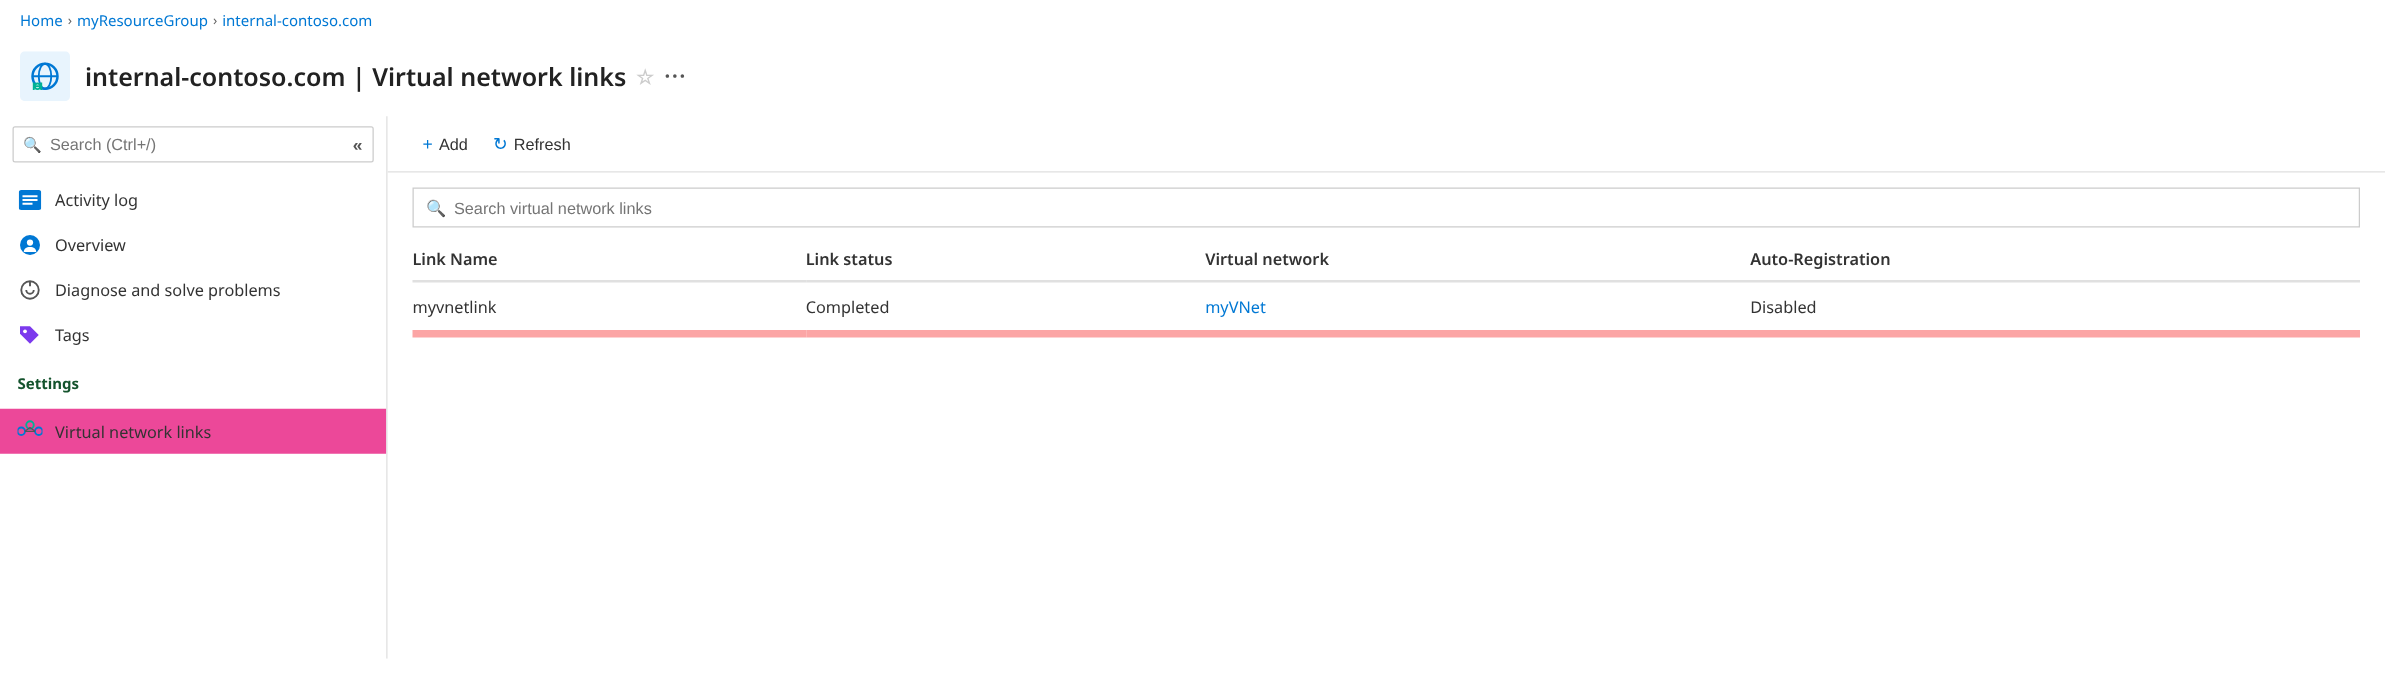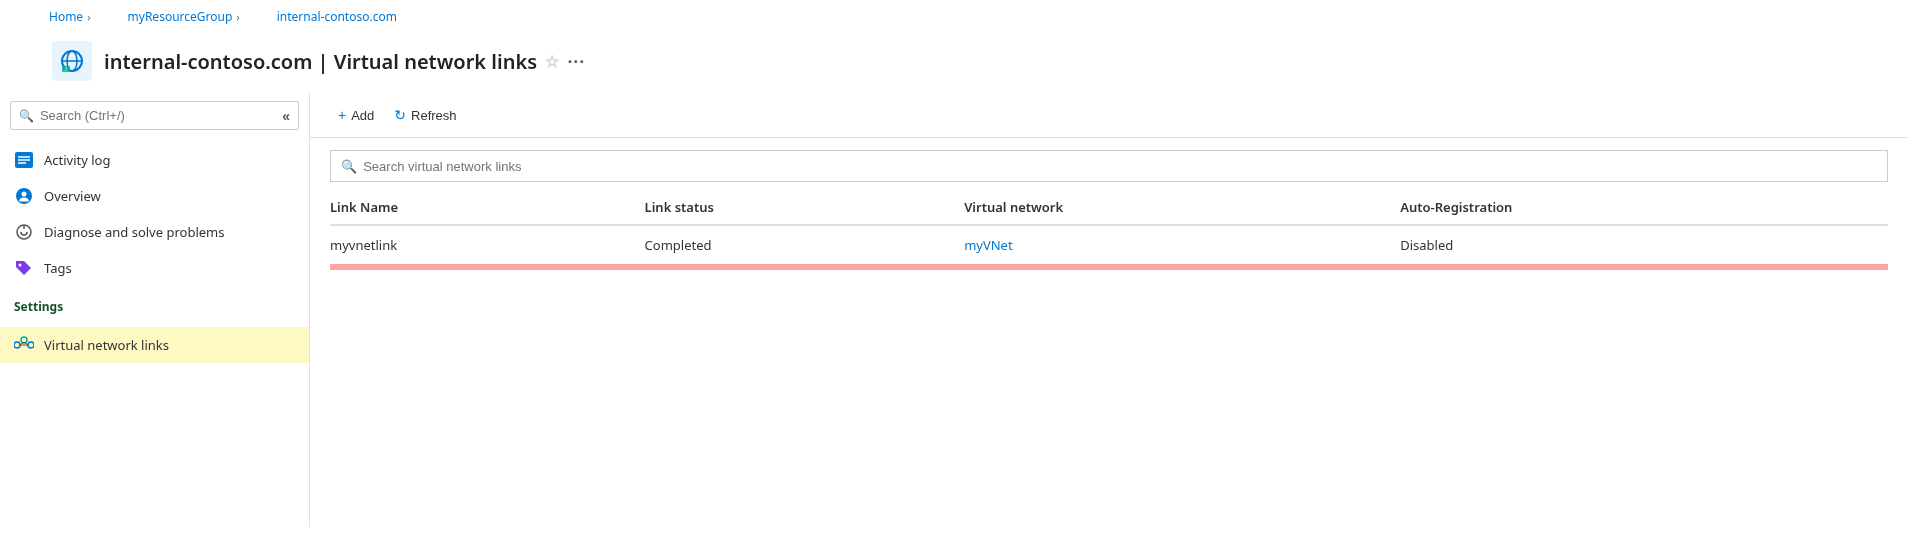--- a/index.html
+++ b/index.html
@@ -3,28 +3,27 @@
   <meta charset="utf-8">
   <style>
     * { box-sizing: border-box; margin: 0; padding: 0; }
     body { font-family: 'Segoe UI', system-ui, sans-serif; font-size: 13px; color: #333; background: #fff; }
 
     
     .breadcrumb {
       display: flex; align-items: center; gap: 4px;
       padding: 8px 16px; font-size: 12px;
     }
-    .breadcrumb a { color: #0078d4; text-decoration: none; margin-left: 33px; }
+    .breadcrumb a { color: #0078d4; text-decoration: none; }
     .breadcrumb-sep { color: #666; font-size: 11px; }
 
     
     .resource-header {
       display: flex; align-items: center; gap: 12px;
       padding: 8px 16px 12px 16px;
-      margin-left: 36px;
     }
     .resource-icon {
       width: 40px; height: 40px; flex-shrink: 0;
       display: flex; align-items: center; justify-content: center;
     }
     .resource-title-block { display: flex; flex-direction: column; }
     .resource-title {
       font-size: 20px; font-weight: 600; color: #222;
       display: flex; align-items: center; gap: 8px;
     }
@@ -57,21 +56,21 @@
       margin-left: auto; background: none; border: none;
       cursor: pointer; color: #555; font-size: 14px; font-weight: bold;
     }
 
     .sidebar-nav { flex: 1; overflow-y: auto; padding: 4px 0; }
     .nav-item {
       display: flex; align-items: center; gap: 10px;
       padding: 8px 14px; cursor: pointer; color: #333;
       font-size: 13px;
     }
-    .nav-item.active { background: #fef9c3; }
+    .nav-item.active { background: #ec4899; }
     .nav-icon { width: 20px; height: 20px; display: flex; align-items: center; justify-content: center; flex-shrink: 0; }
 
     .sidebar-section-header {
       padding: 12px 14px 12px 14px; font-size: 12px; font-weight: 700; color: #14532d;
     }
 
     
     .content { flex: 1; display: flex; flex-direction: column; overflow: hidden; }
 
     

